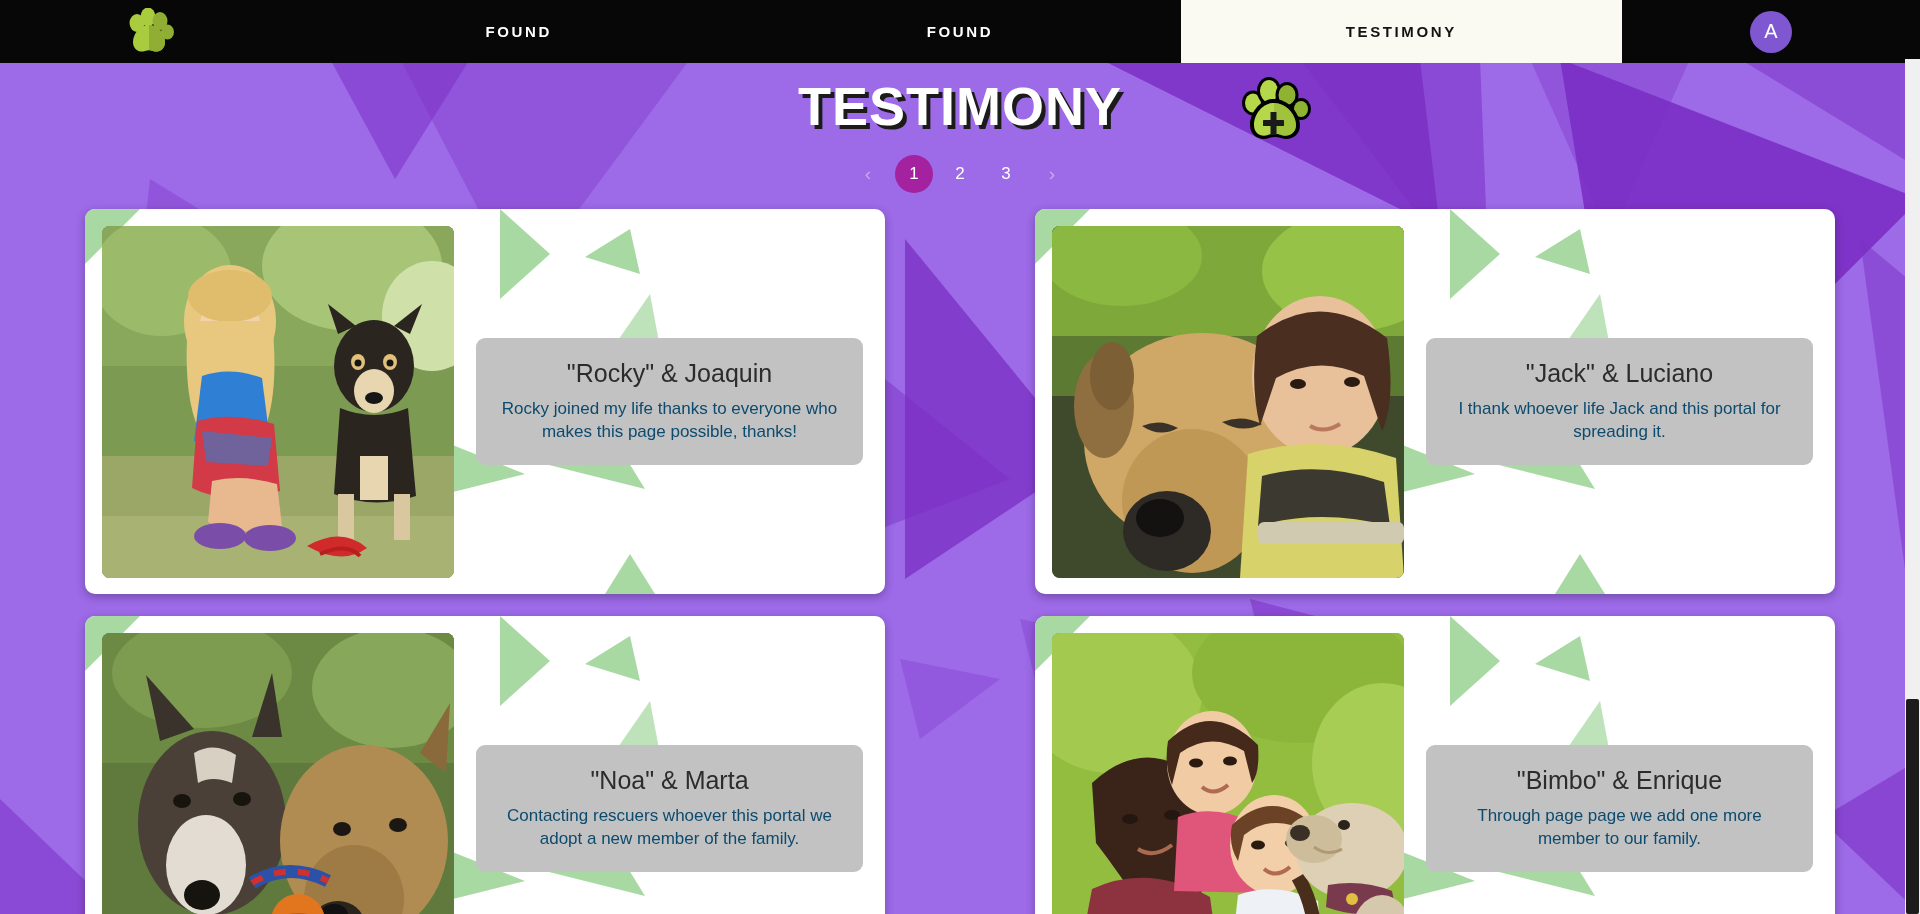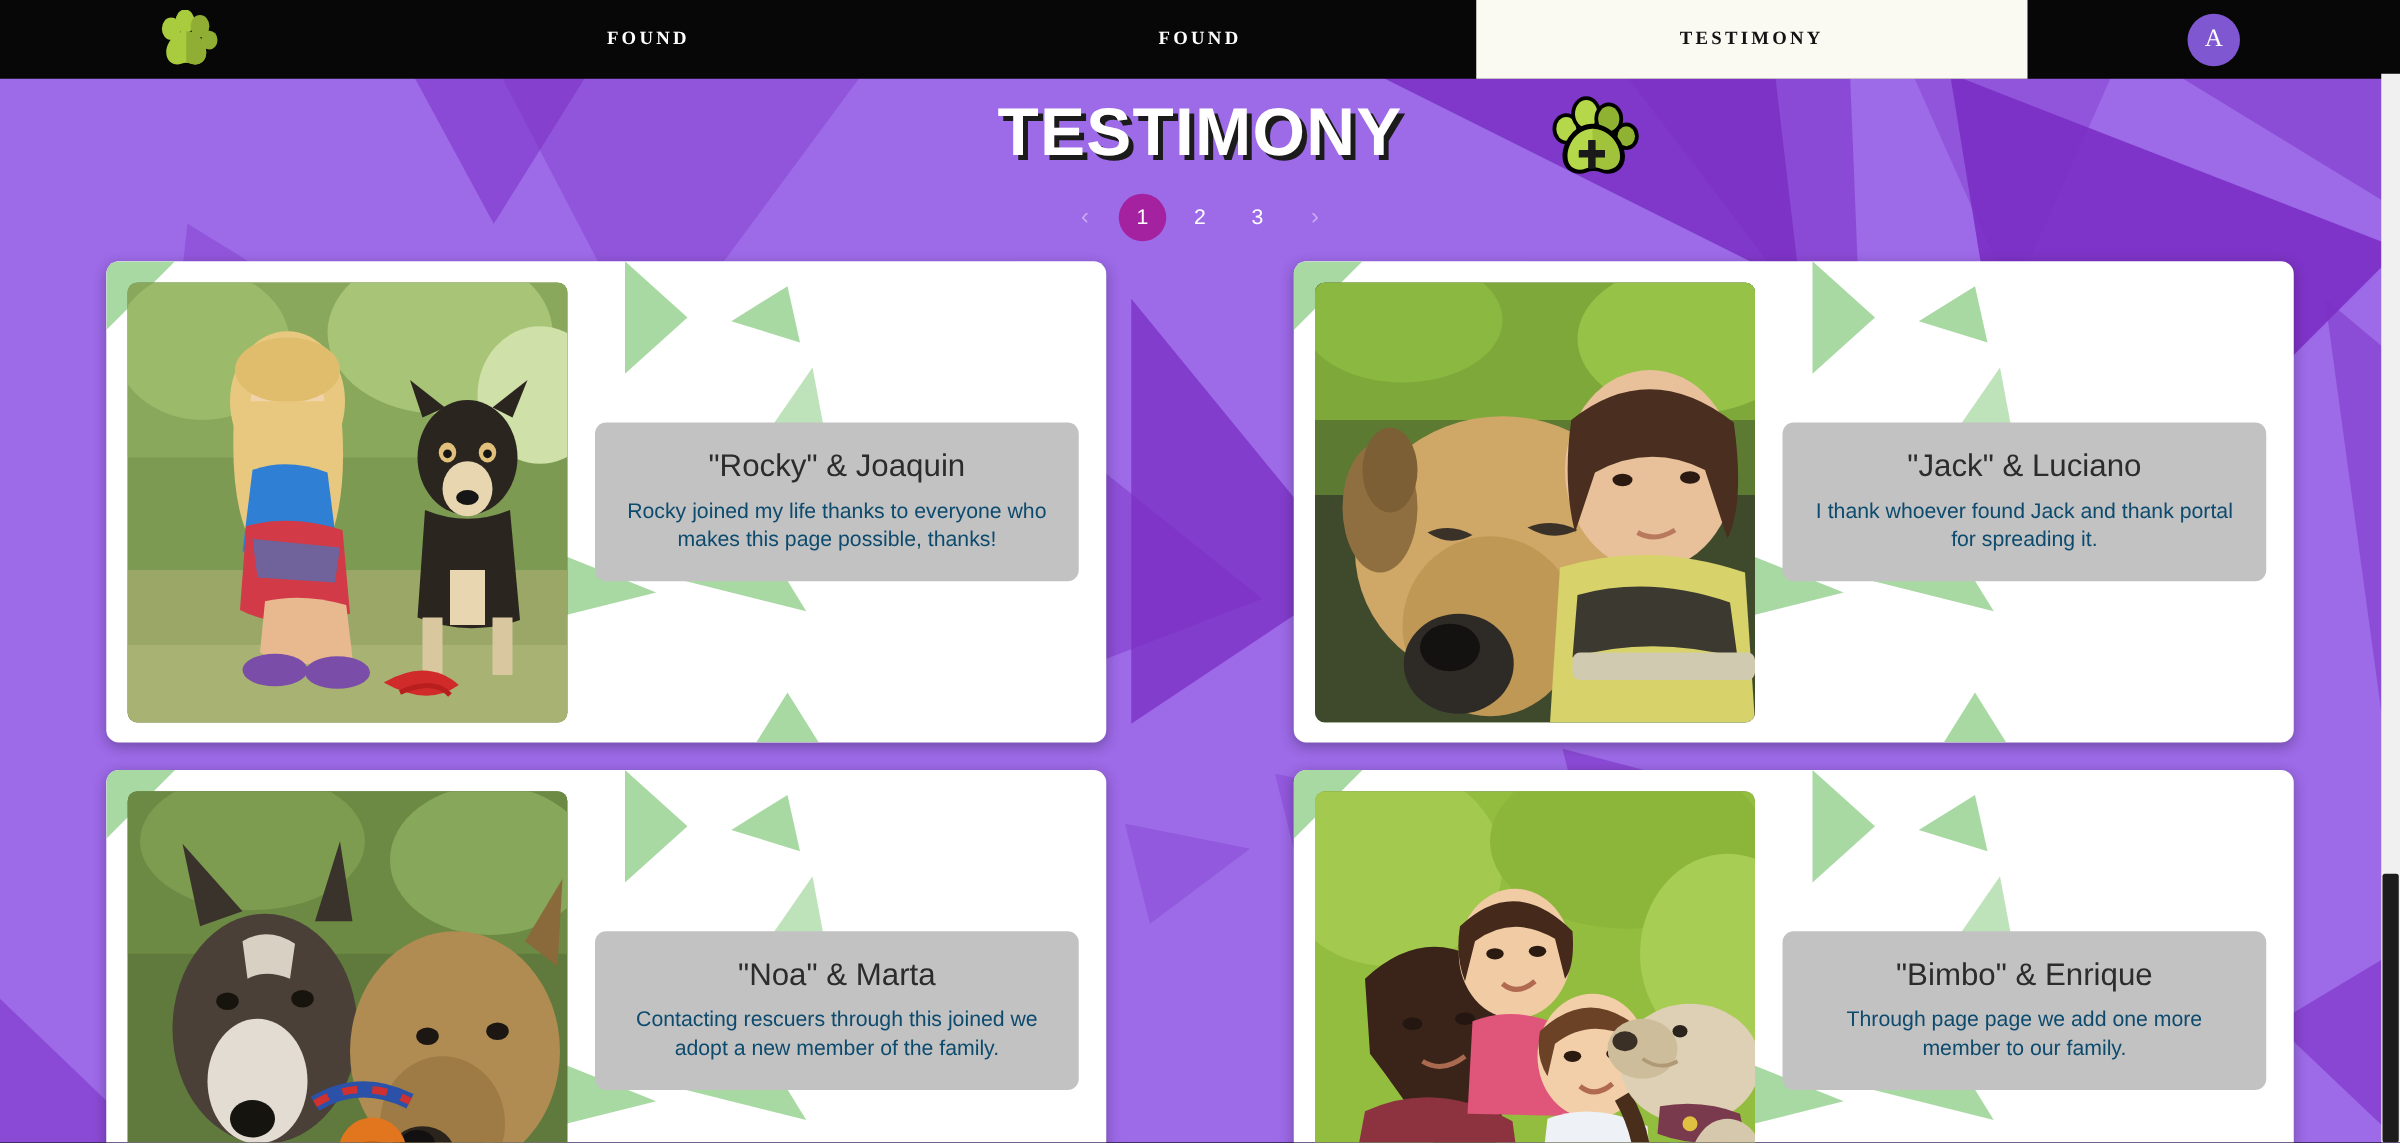--- a/index.html
+++ b/index.html
@@ -20,21 +20,20 @@
   }
 
   
   .navbar {
     position: relative;
     z-index: 60;
     height: 63px;
     background: #070707;
     display: flex;
     align-items: stretch;
-    font-family: Liberation Serif, serif;
   }
 
   .nav-logo {
     width: 298px;
     display: flex;
     align-items: center;
     justify-content: center;
     flex: none;
   }
   .nav-logo svg { display: block; }
@@ -454,21 +453,21 @@
             <path d="M258 200 Q272 208 288 198" stroke="#b9795c" stroke-width="4" fill="none"></path>
             <path d="M196 228 Q268 206 344 232 L352 352 L188 352 Z" fill="#d8d26a"></path>
             <path d="M210 250 Q268 234 332 256 L338 300 Q268 282 206 300 Z" fill="#3c3a30"></path>
             <rect x="206" y="296" width="146" height="22" rx="6" fill="#cfcab0"></rect>
           </svg>
         </div>
 
         <div class="card-body">
           <div class="quote-box">
             <div class="quote-name">"Jack" &amp; Luciano</div>
-            <div class="quote-text">I thank whoever found Jack and thank portal for spreading it.</div>
+            <div class="quote-text">I thank whoever life Jack and this portal for spreading it.</div>
           </div>
         </div>
       </div>
 
       <div class="card">
         <svg class="card-tris" viewBox="0 0 800 385" preserveAspectRatio="none">
           <polygon points="415,0 415,90 465,45" fill="#a8d9a3"></polygon>
           <polygon points="545,20 555,65 500,48" fill="#a8d9a3"></polygon>
           <polygon points="565,85 580,165 520,150" fill="#a8d9a3" opacity="0.75"></polygon>
           <polygon points="625,145 680,200 600,195" fill="#a8d9a3" opacity="0.75"></polygon>
@@ -506,21 +505,21 @@
             <path d="M150 250 Q186 228 226 248" stroke="#cf3030" stroke-width="6" fill="none" stroke-dasharray="12 12"></path>
             <circle cx="196" cy="288" r="27" fill="#e2761e"></circle>
             <path d="M172 288 Q196 276 220 288" stroke="#c25c12" stroke-width="4" fill="none"></path>
             <circle cx="130" cy="300" r="12" fill="#cfcfcf"></circle>
           </svg>
         </div>
 
         <div class="card-body">
           <div class="quote-box">
             <div class="quote-name">"Noa" &amp; Marta</div>
-            <div class="quote-text">Contacting rescuers through this joined we adopt a new member of the family.</div>
+            <div class="quote-text">Contacting rescuers whoever this portal we adopt a new member of the family.</div>
           </div>
         </div>
       </div>
 
       <div class="card">
         <svg class="card-tris" viewBox="0 0 800 385" preserveAspectRatio="none">
           <polygon points="415,0 415,90 465,45" fill="#a8d9a3"></polygon>
           <polygon points="545,20 555,65 500,48" fill="#a8d9a3"></polygon>
           <polygon points="565,85 580,165 520,150" fill="#a8d9a3" opacity="0.75"></polygon>
           <polygon points="625,145 680,200 600,195" fill="#a8d9a3" opacity="0.75"></polygon>

